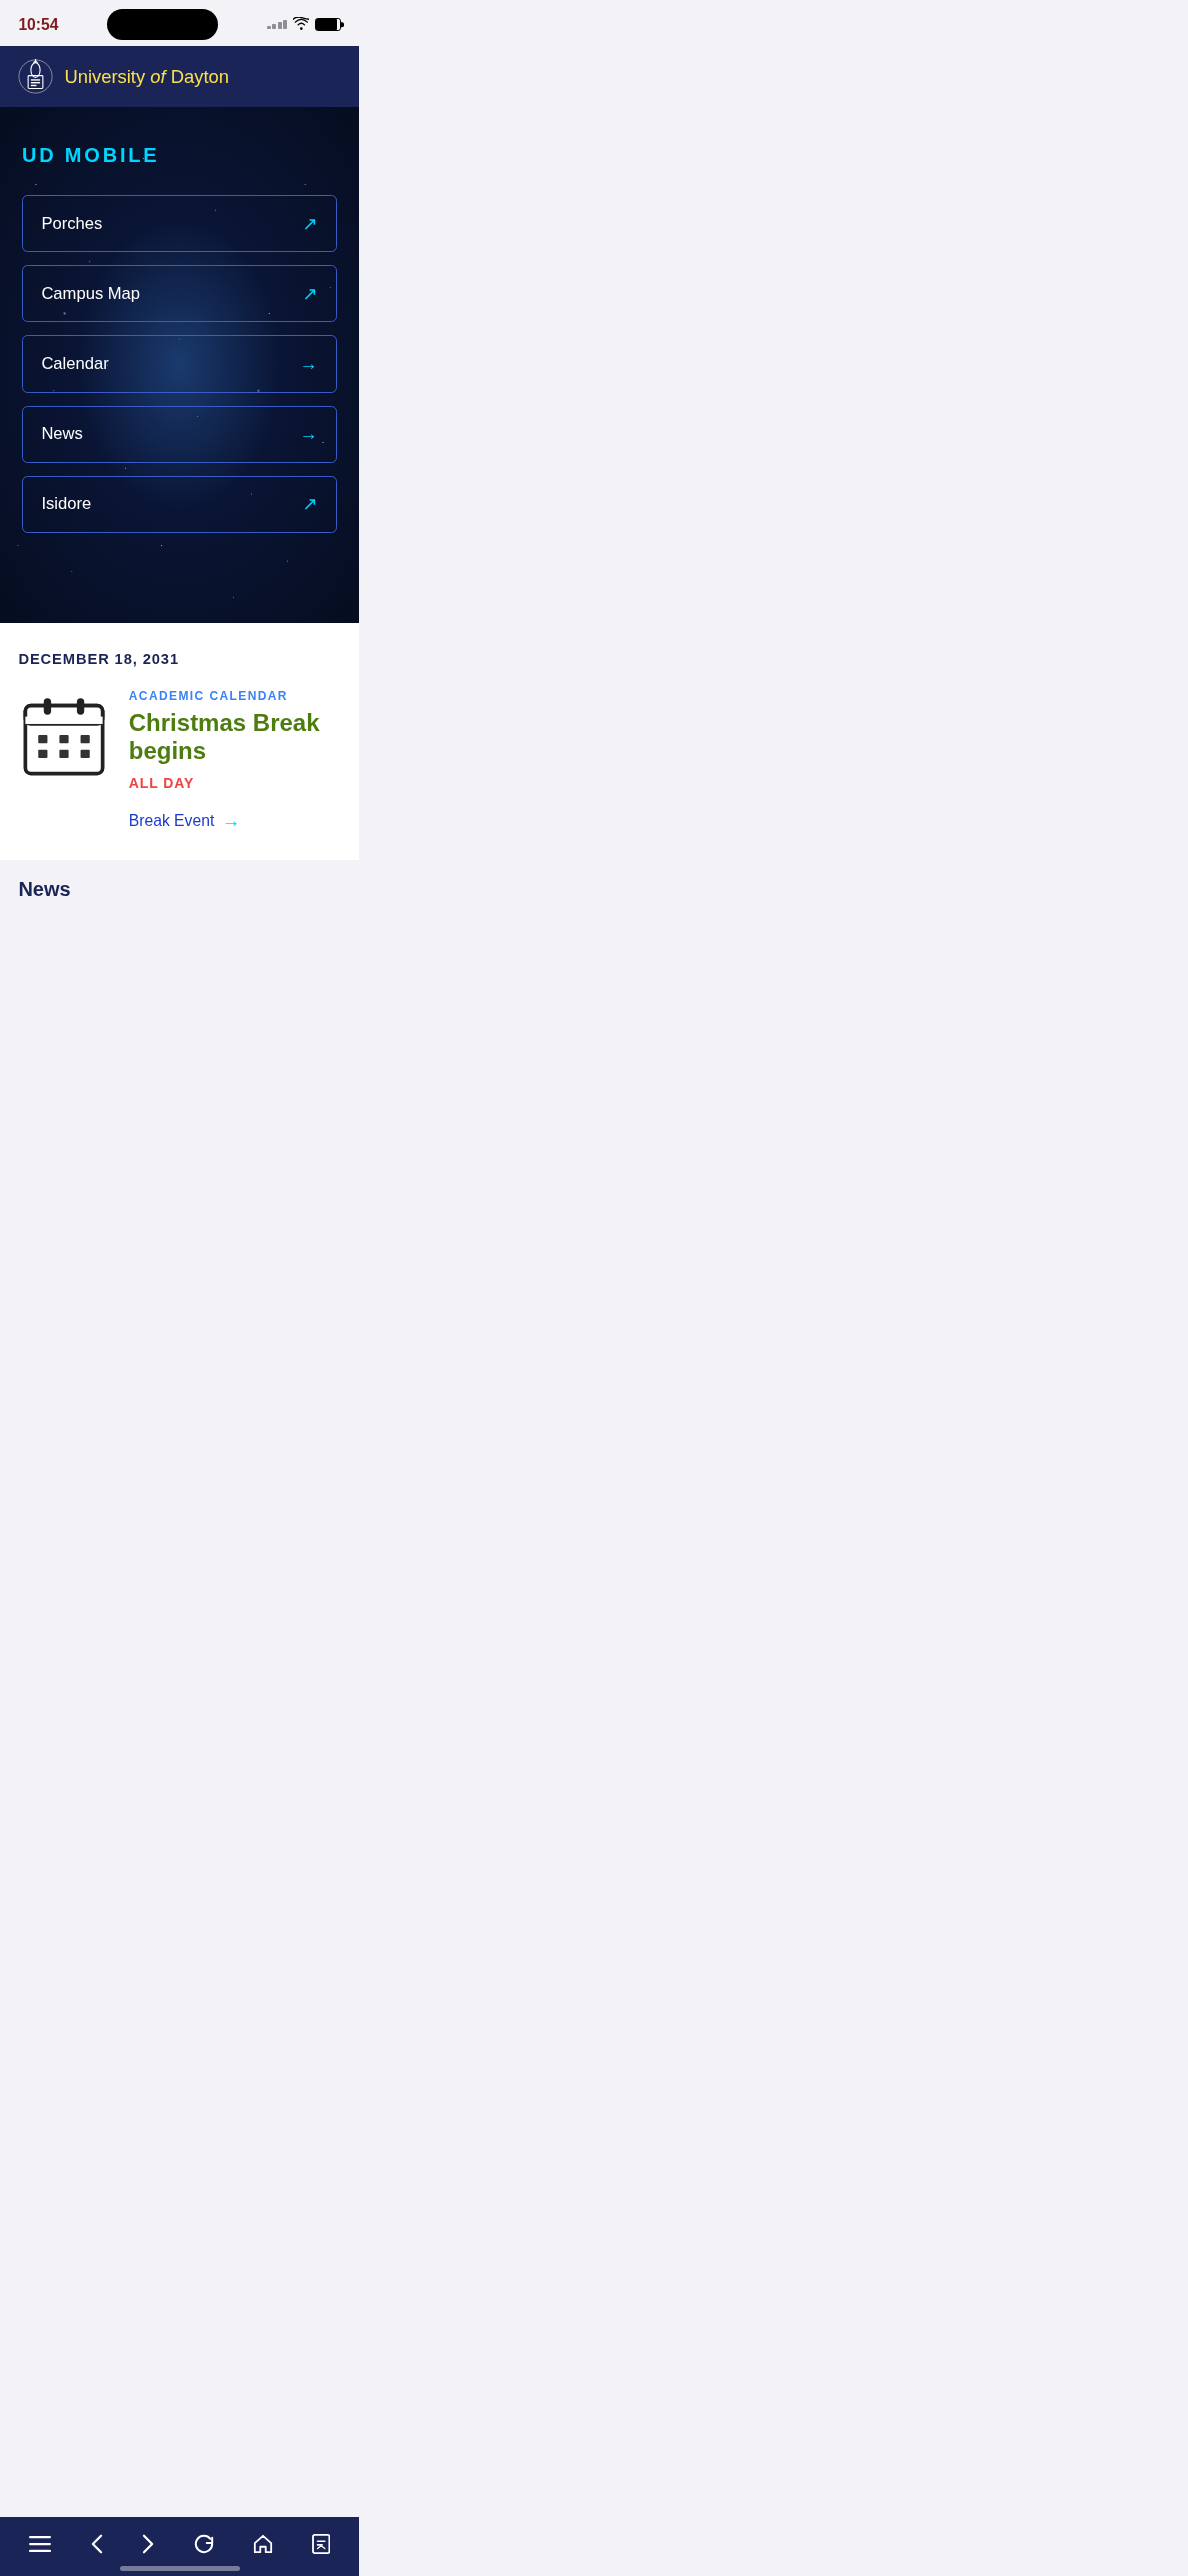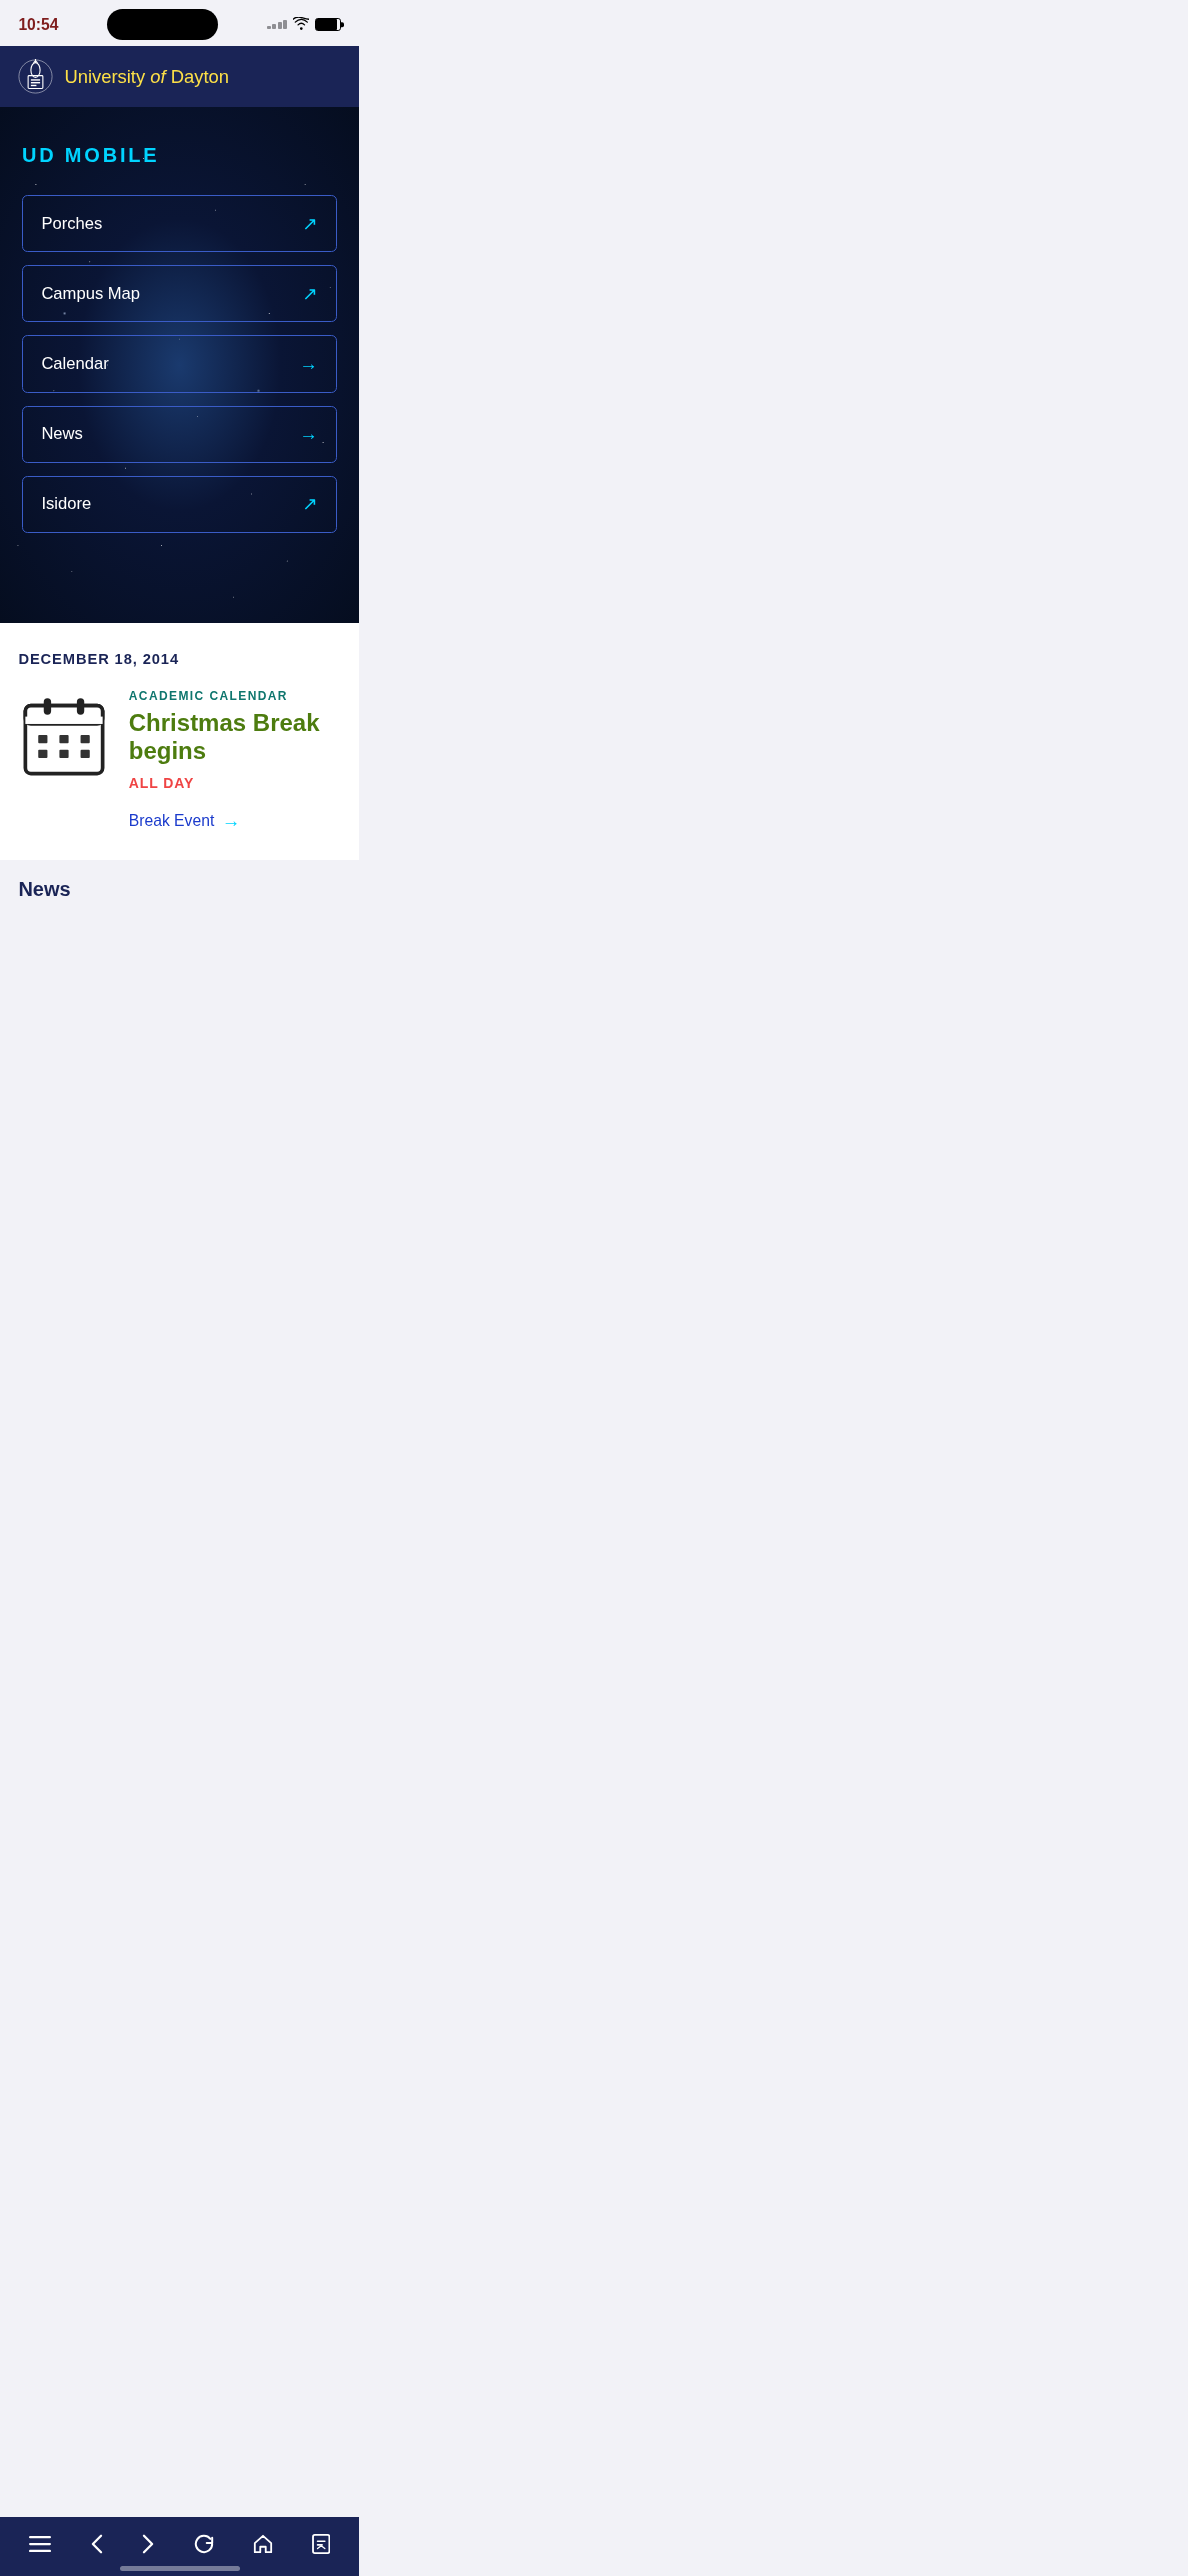--- a/index.html
+++ b/index.html
@@ -205,21 +205,21 @@
     .calendar-svg {
       width: 92px;
       height: 92px;
     }
     .event-info {
       flex: 1;
     }
     .event-category {
       font-size: 12px;
       font-weight: 800;
-      color: #0f766e;
+      color: #3b82f6;
       letter-spacing: 1.4px;
       text-transform: uppercase;
       margin-bottom: 5.5px;
     }
     .event-title {
       font-size: 24px;
       font-weight: 700;
       color: #4d7c0f;
       line-height: 1.2;
       margin-bottom: 9.2px;
@@ -367,21 +367,21 @@
 
     <button class="nav-btn">
       <span class="nav-btn-label">Isidore</span>
       <span class="arrow-external">↗</span>
     </button>
 
   </div>
 </div>
 
 <div class="calendar-section">
-  <div class="calendar-date">DECEMBER 18, 2014</div>
+  <div class="calendar-date">DECEMBER 18, 2031</div>
   <div class="event-card">
     <div class="calendar-icon-wrap">
       <svg class="calendar-svg" viewBox="0 0 100 100" fill="none">
         <rect x="8" y="18" width="84" height="74" rx="6" fill="#fff" stroke="#222" stroke-width="4"></rect>
         <rect x="8" y="18" width="84" height="20" rx="6" fill="#fff" stroke="#222" stroke-width="4"></rect>
         <rect x="8" y="30" width="84" height="8" fill="#fff"></rect>
 
         <rect x="28" y="10" width="8" height="18" rx="4" fill="#222"></rect>
         <rect x="64" y="10" width="8" height="18" rx="4" fill="#222"></rect>
 

